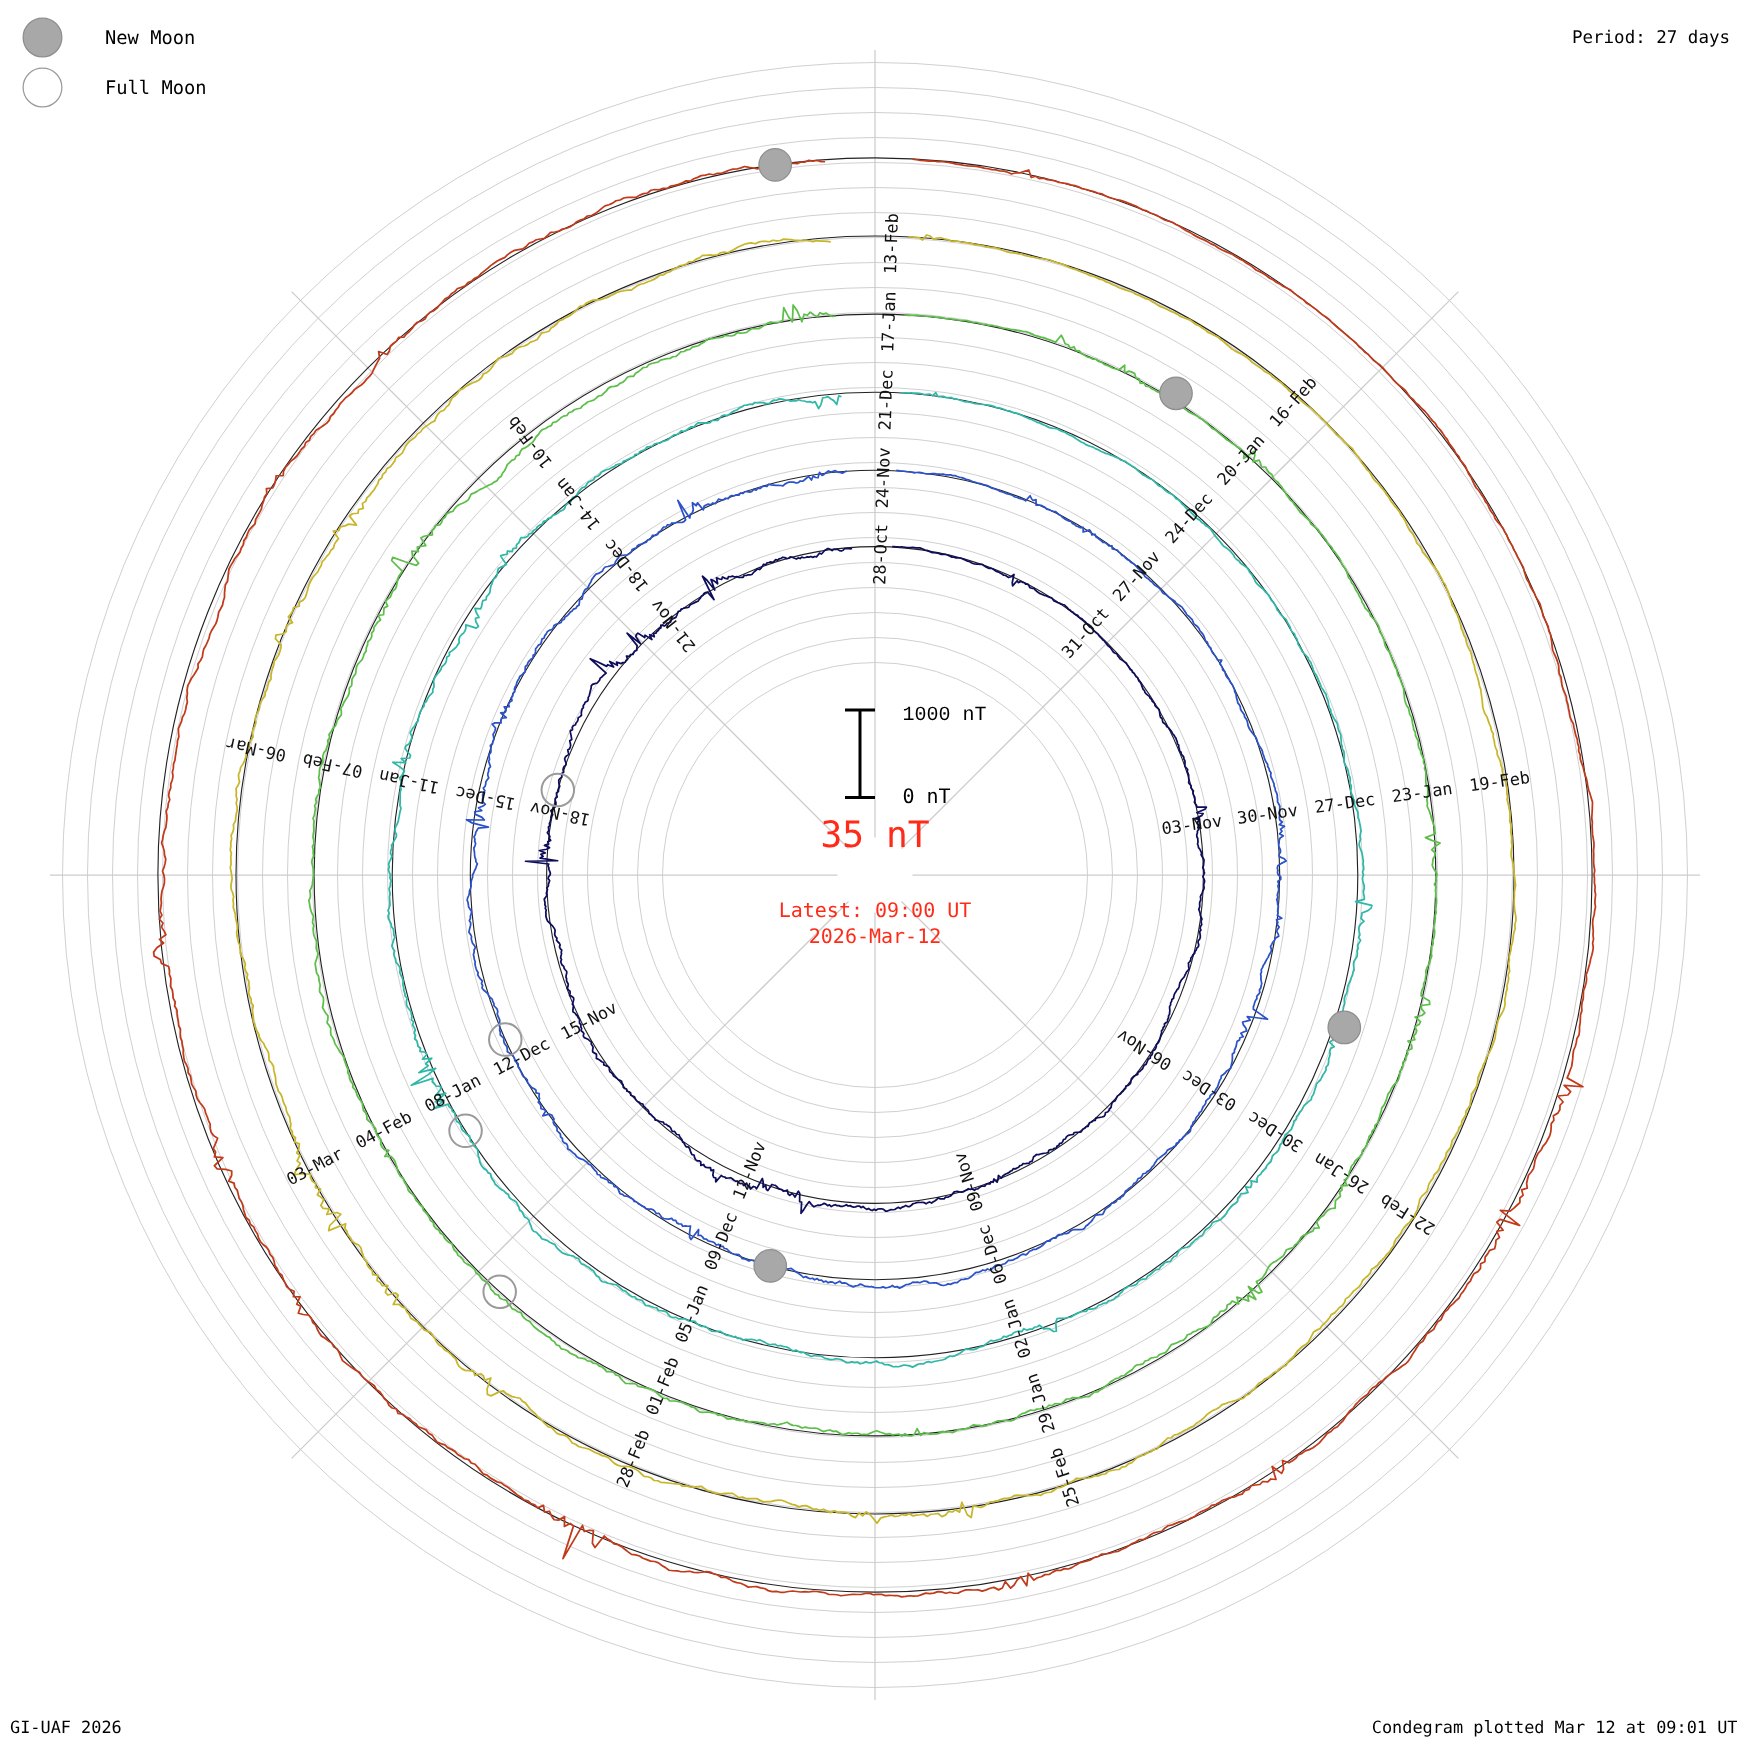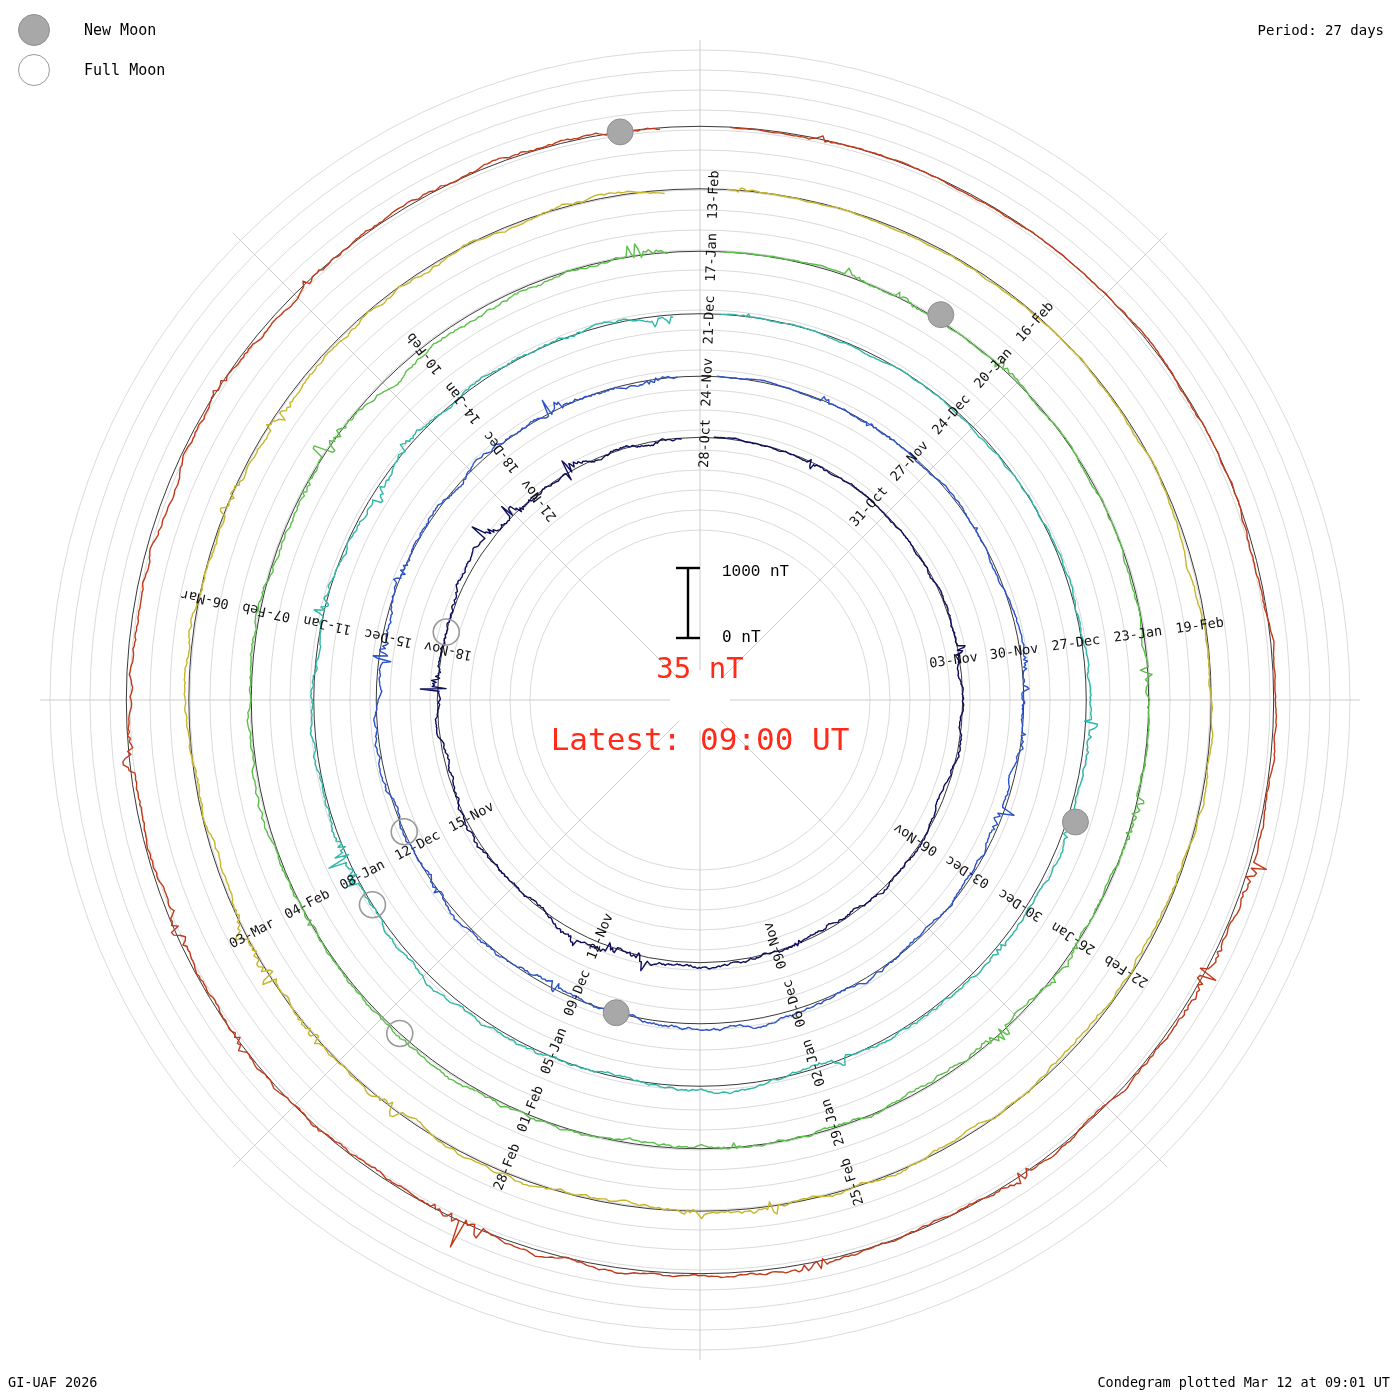--- a/index.html
+++ b/index.html
@@ -44,21 +44,21 @@
     font-family:"DejaVu Serif", serif;
     font-style:italic; font-weight:bold;
     font-size:31px; line-height:1.18;
     letter-spacing:1px;
   }
   .value{
     font-size:29px; margin-top:10px;
     font-family:"DejaVu Sans Mono", monospace;
   }
   .latest{
-    font-size:31px; margin-top:34px; line-height:1.3;
+    font-size:16px; margin-top:34px; line-height:1.3;
     font-family:"DejaVu Sans Mono", monospace;
   }
   .scale-label{
     position:absolute; font-size:16px; color:#000;
     font-family:"DejaVu Sans Mono", monospace;
   }
 </style>
 </head>
 <body>
 
@@ -183,20 +183,21 @@
       <line x1="676" y1="638" x2="700" y2="638" stroke="#000" stroke-width="2.4"></line>
     </g>
   </svg>
 
 <div class="center-block">
   <div class="title1">
   </div>
   <div class="value">35 nT</div>
   <div class="latest">
     <div>Latest: 09:00 UT</div>
+    <div>2026-Mar-12</div>
   </div>
 </div>
 
 <div class="scale-label" style="left:722px; top:563px;font-family:Liberation Mono, monospace;">1000 nT</div>
 <div class="scale-label" style="left:722px; top:627px;">0 nT</div>
 
 <div class="footer-left">GI-UAF 2026</div>
 <div class="footer-right">Condegram plotted Mar 12 at 09:01 UT</div>
 
 </body></html>

